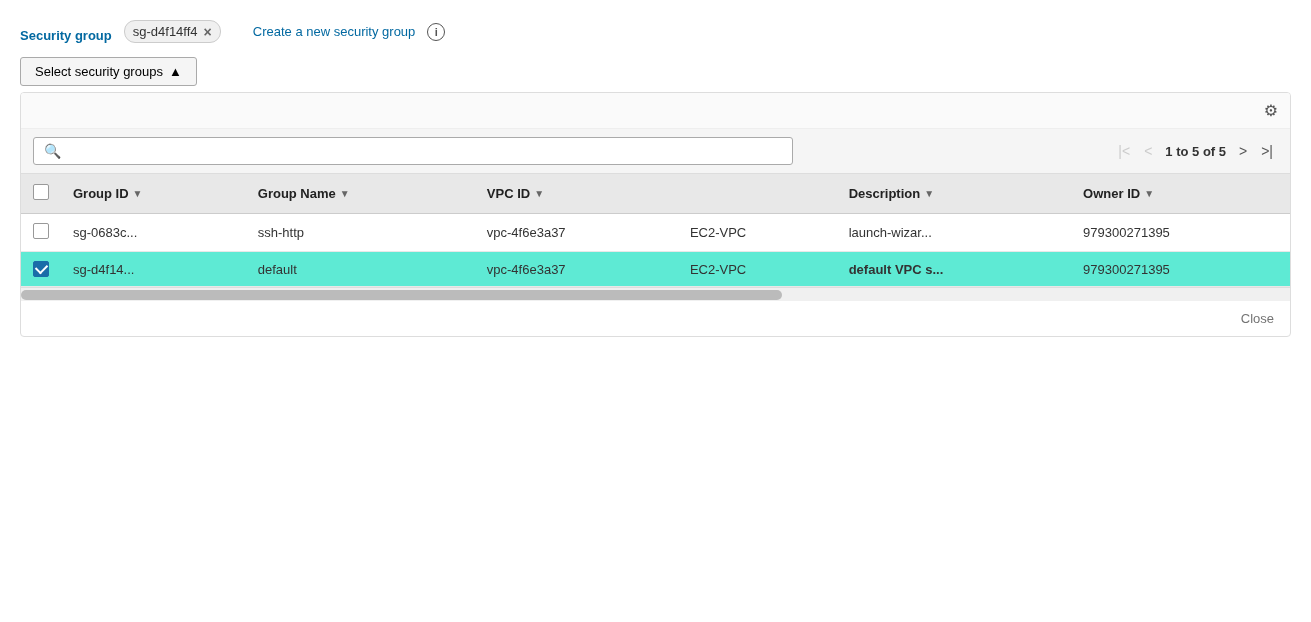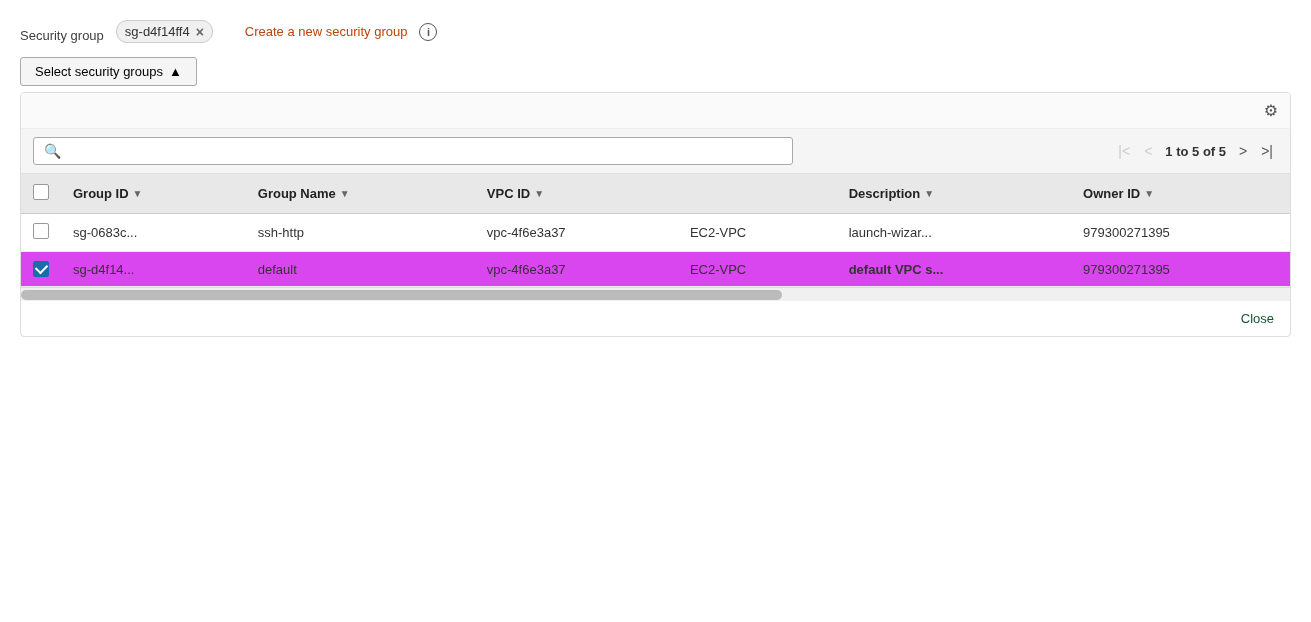--- a/index.html
+++ b/index.html
@@ -12,23 +12,23 @@
     }
 
     .top-row {
       display: flex;
       align-items: center;
       gap: 12px;
       margin-bottom: 14px;
     }
 
     .security-group-label {
-      font-weight: 400;
-      font-size: 13px;
-      color: #404040;
+      font-weight: 700;
+      font-size: 13px;
+      color: #0369a1;
       white-space: nowrap;
       margin-top: 7px;
     }
 
     .tag-chip {
       display: inline-flex;
       align-items: center;
       background: #f0f0f0;
       border: 1px solid #ccc;
       border-radius: 11px;
@@ -39,21 +39,21 @@
 
     .tag-chip-close {
       cursor: pointer;
       color: #666;
       font-size: 14px;
       line-height: 1;
       font-weight: bold;
     }
 
     .create-link {
-      color: #c2410c;
+      color: #0369a1;
       text-decoration: none;
       font-size: 13px;
       margin-left: 20px;
     }
 
     .info-icon {
       display: inline-flex;
       align-items: center;
       justify-content: center;
       width: 18px;
@@ -195,21 +195,21 @@
       color: #666;
       font-size: 10px;
     }
 
     tbody tr {
       border-bottom: 1px solid #e8e8e8;
       background: #fff;
     }
 
     tbody tr.selected {
-      background: #d946ef;
+      background: #5eead4;
       margin-top: 38px;
     }
 
     tbody td {
       padding: 9px 12px;
       color: #333;
       white-space: nowrap;
     }
 
     .checkbox-cell {
@@ -262,21 +262,21 @@
       border-radius: 5px;
     }
 
     .panel-footer {
       display: flex;
       justify-content: flex-end;
       padding: 10px 16px;
     }
 
     .close-link {
-      color: #14532d;
+      color: #737373;
       text-decoration: none;
       font-size: 13px;
       cursor: pointer;
     }
   </style>
 </head>
 <body>
 
 <div class="top-row">
   <span class="security-group-label">Security group</span>

